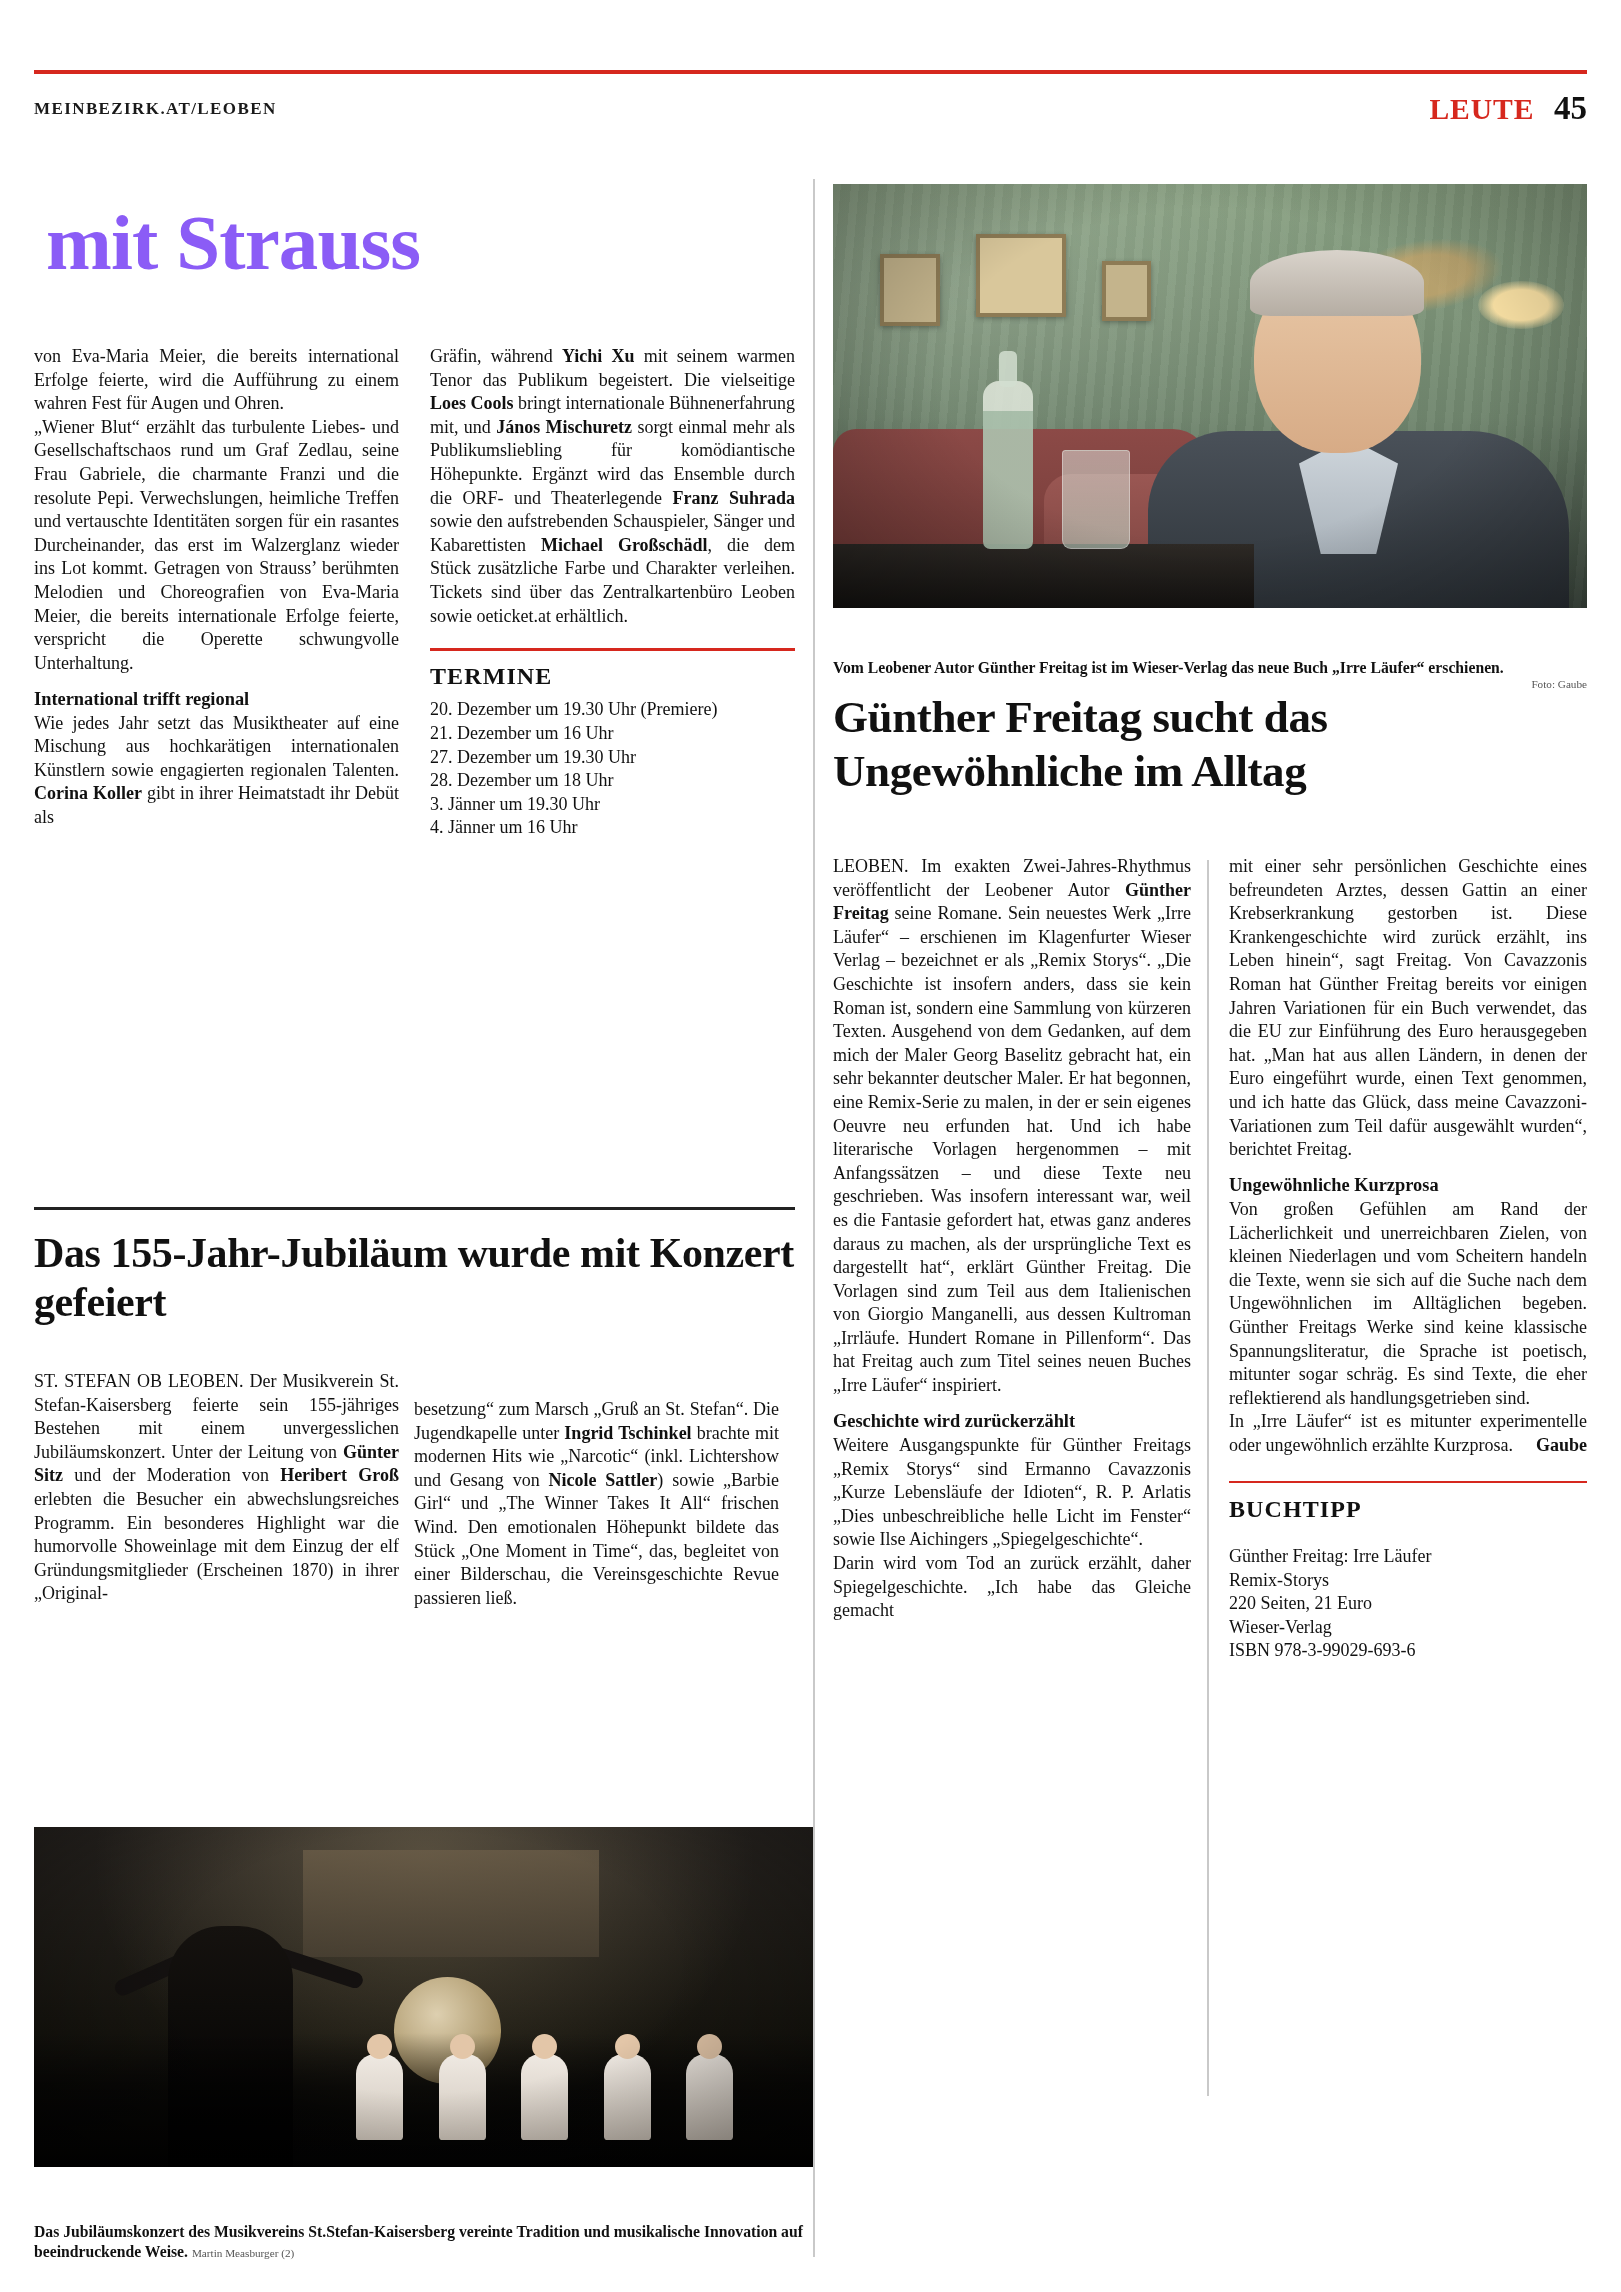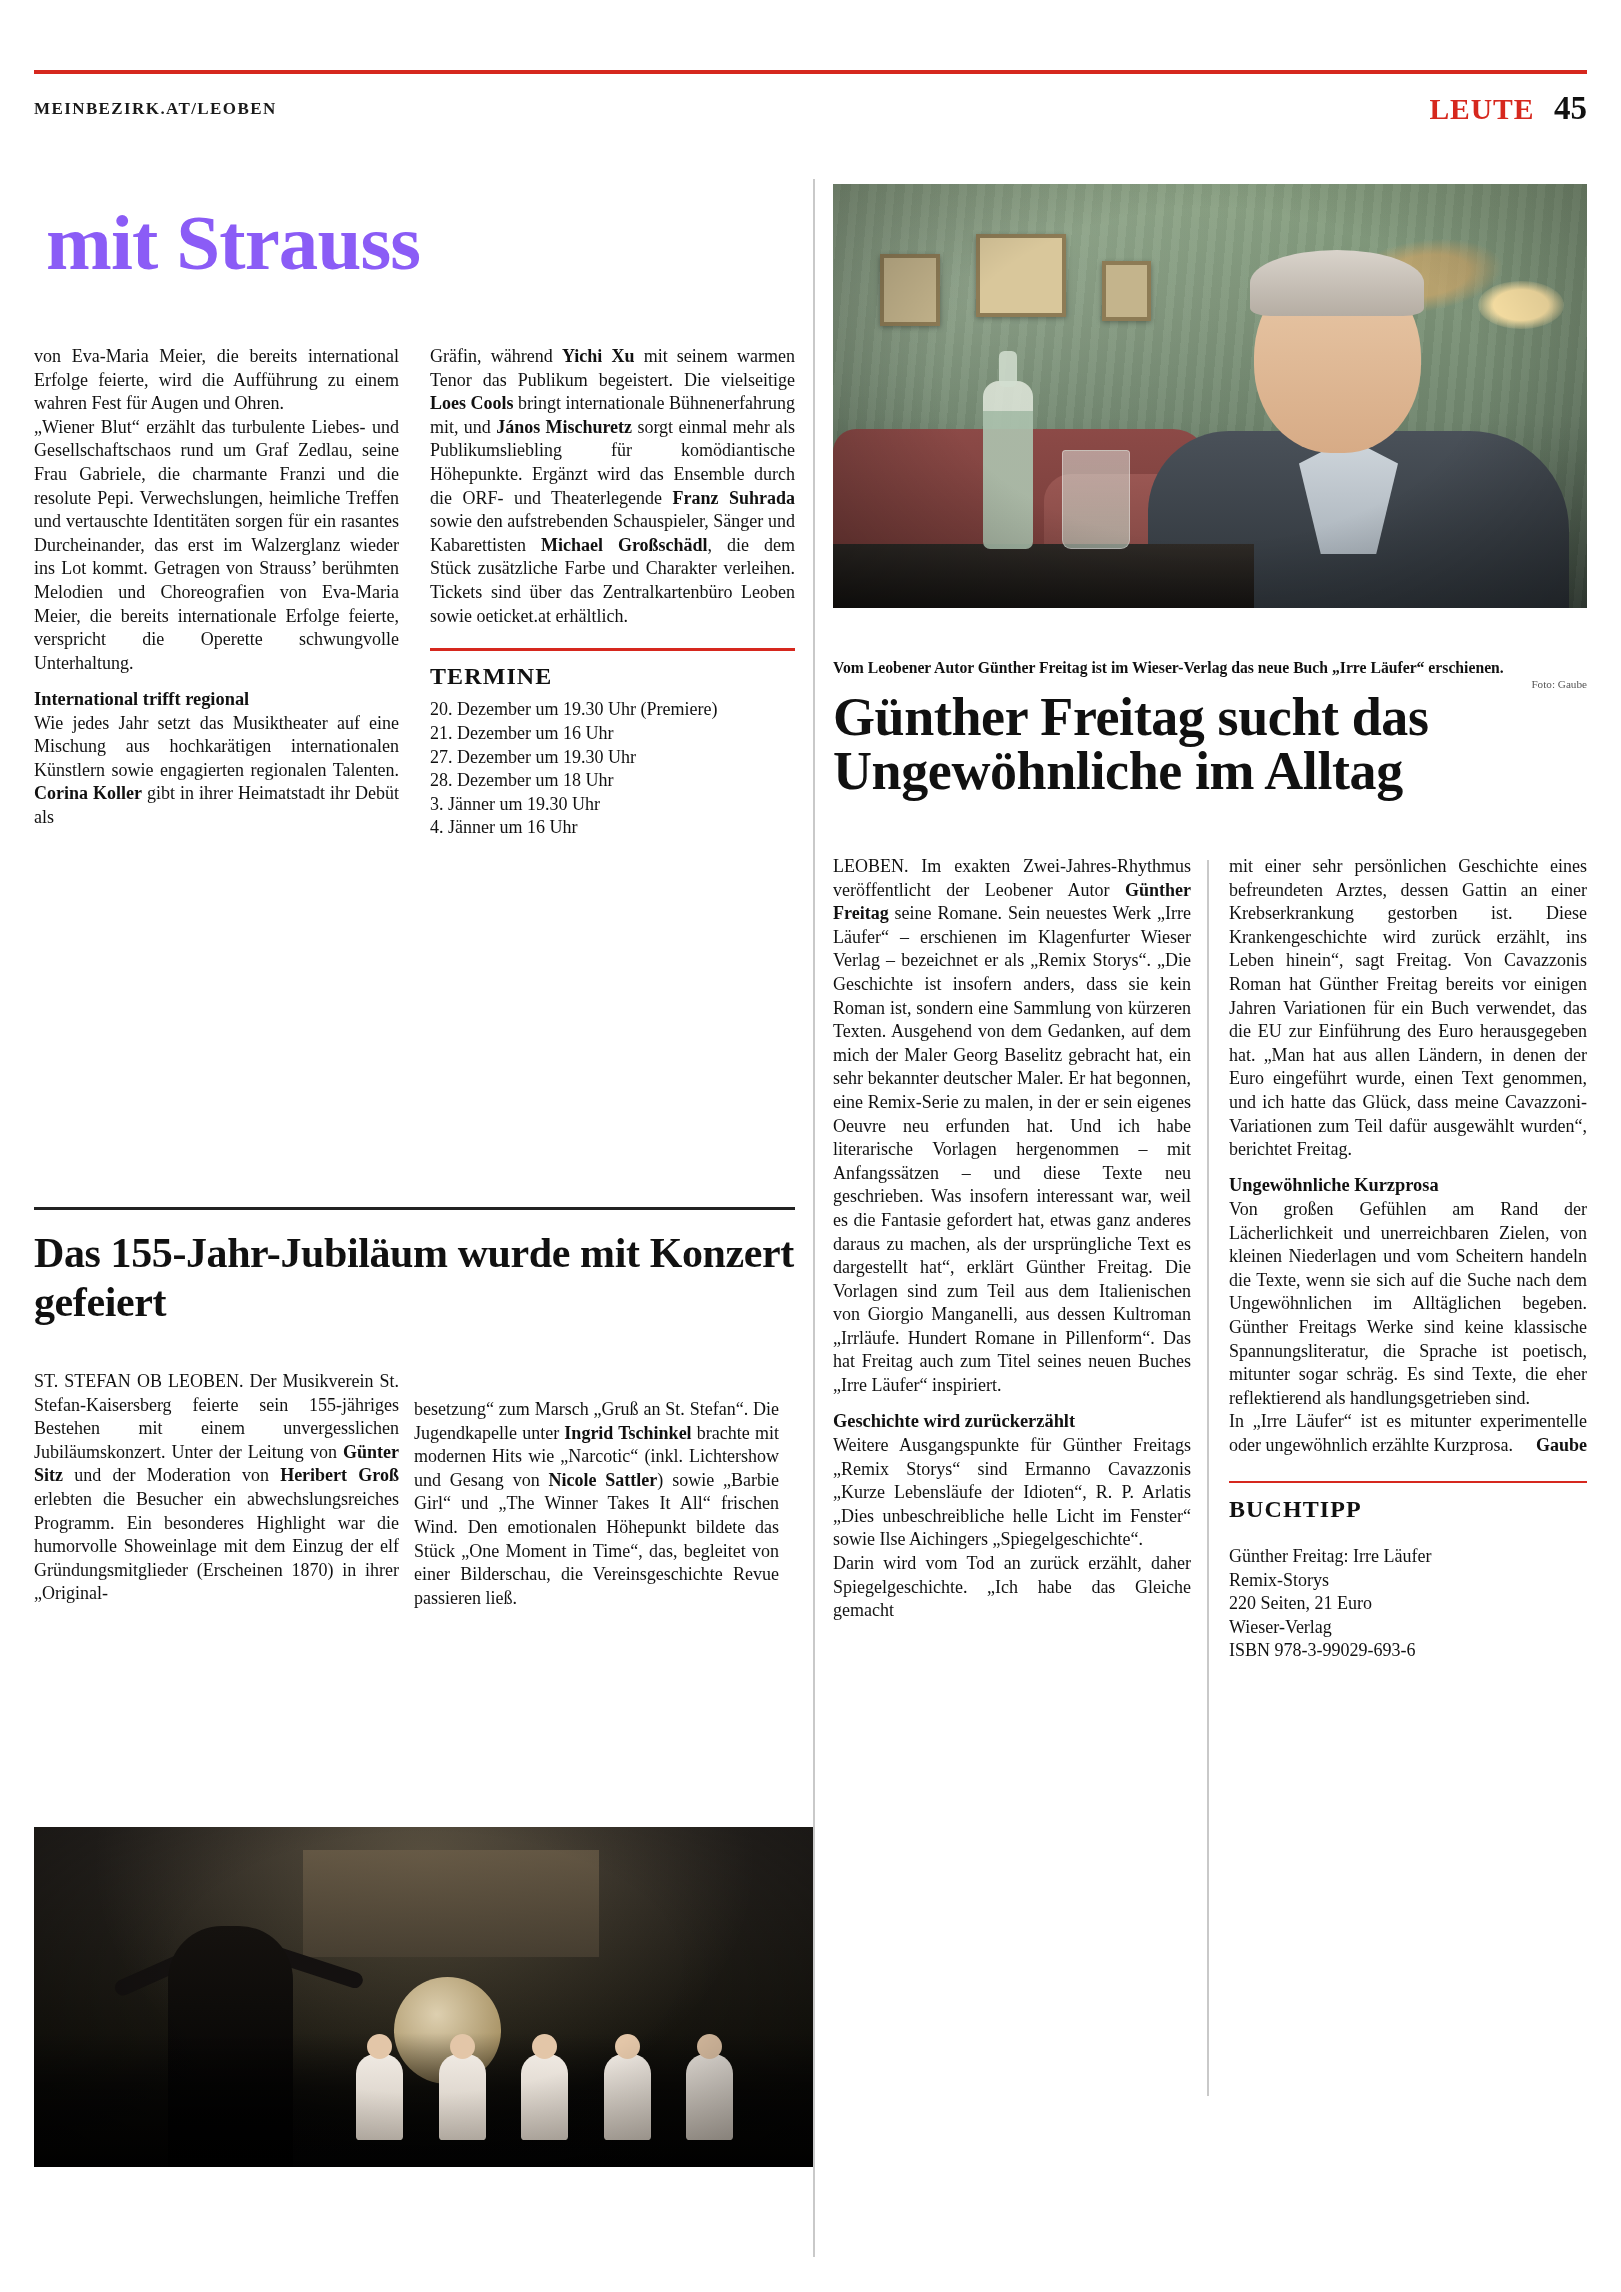--- a/index.html
+++ b/index.html
@@ -366,20 +366,26 @@
       </div>
     <div class="ph2-player" style="left:570px;">
         <i></i>
       </div>
     <div class="ph2-player" style="left:652px;">
         <i></i>
       </div>
     <div class="ph2-vignette"></div>
   </div>
 
+  <div class="col" style="left:34px; top:2182px; width:781px;">
+    <div class="caption">
+      <span>Das Jubiläumskonzert des Musikvereins St.Stefan-Kaisersberg vereinte Tradition und musikalische Innovation auf beeindruckende Weise.</span>
+      <span class="credit">Martin Measburger (2)</span>
+    </div>
+  </div>
 
   <div class="vrule" style="left:813px; top:179px; height:2078px;"></div>
 
   <div class="photo photo1">
     <div class="ph1-wall"></div>
     <div class="ph1-frame ph1-f1"></div>
     <div class="ph1-frame ph1-f2"></div>
     <div class="ph1-frame ph1-f3"></div>
     <div class="ph1-bird"></div>
     <div class="ph1-lamp"></div>
@@ -394,21 +400,21 @@
     <div class="ph1-glass"></div>
     <div class="ph1-vignette"></div>
   </div>
 
   <div class="col" style="left:833px; top:618px; width:754px;">
     <div class="caption">Vom Leobener Autor Günther Freitag ist im Wieser-Verlag das neue Buch „Irre Läufer“ erschienen.</div>
     <div class="credit credit-right">Foto: Gaube</div>
   </div>
 
   <div class="col" style="left:833px; top:690px; width:754px;">
-    <h2 class="headline" style="font-size:54px; line-height:54px;">Günther Freitag sucht das Ungewöhnliche im Alltag</h2>
+    <h2 class="headline" style="font-size:45px; line-height:54px;">Günther Freitag sucht das Ungewöhnliche im Alltag</h2>
   </div>
 
   <div class="col body-col" style="left:833px; top:855px; width:358px;">
     <p>LEOBEN. Im exakten Zwei-Jahres-Rhythmus veröffentlicht der Leobener Autor <b>Günther Freitag</b> seine Romane. Sein neuestes Werk „Irre Läufer“ – erschienen im Klagenfurter Wieser Verlag – bezeichnet er als „Remix Storys“. „Die Geschichte ist insofern anders, dass sie kein Roman ist, sondern eine Sammlung von kürzeren Texten. Ausgehend von dem Gedanken, auf dem mich der Maler Georg Baselitz gebracht hat, ein sehr bekannter deutscher Maler. Er hat begonnen, eine Remix-Serie zu malen, in der er sein eigenes Oeuvre neu erfunden hat. Und ich habe literarische Vorlagen hergenommen – mit Anfangssätzen – und diese Texte neu geschrieben. Was insofern interessant war, weil es die Fantasie gefordert hat, etwas ganz anderes daraus zu machen, als der ursprüngliche Text es dargestellt hat“, erklärt Günther Freitag. Die Vorlagen sind zum Teil aus dem Italienischen von Giorgio Manganelli, aus dessen Kultroman „Irrläufe. Hundert Romane in Pillenform“. Das hat Freitag auch zum Titel seines neuen Buches „Irre Läufer“ inspiriert.</p>
     <h3 class="subhead" style="margin-top:12.5px;">Geschichte wird zurückerzählt</h3>
     <p>Weitere Ausgangspunkte für Günther Freitags „Remix Storys“ sind Ermanno Cavazzonis „Kurze Lebensläufe der Idioten“, R. P. Arlatis „Dies unbeschreibliche helle Licht im Fenster“ sowie Ilse Aichingers „Spiegelgeschichte“.</p>
     <p>Darin wird vom Tod an zurück erzählt, daher Spiegelgeschichte. „Ich habe das Gleiche gemacht</p>
   </div>
 
   <div class="col body-col" style="left:1229px; top:855px; width:358px;">

